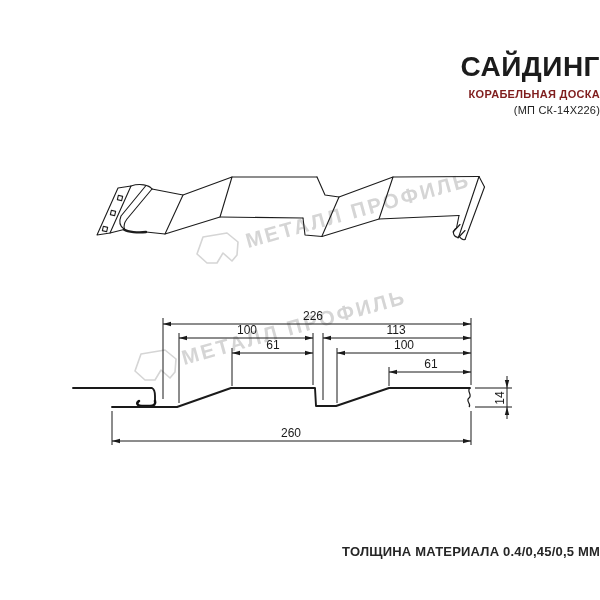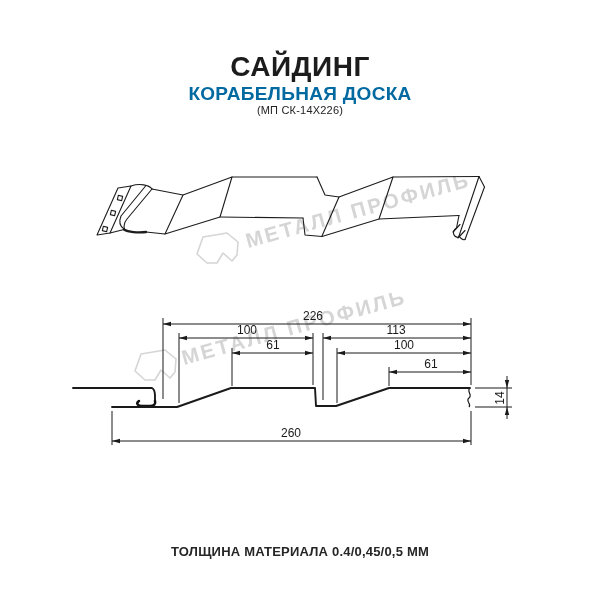--- a/index.html
+++ b/index.html
@@ -4,23 +4,23 @@
 <style>
   html,body{margin:0;padding:0;}
   body{
     width:600px;height:600px;
     background:#ffffff;
     position:relative;
     font-family:"Liberation Sans", sans-serif;
     color:#1f1f1f;
     overflow:hidden;
   }
-  .hdr{position:absolute;left:0;width:600px;text-align:center;}
+  .hdr{position:absolute;left:0;width:600px;text-align:right;}
   .title{top:53px;font-size:28px;line-height:28px;font-weight:700;letter-spacing:.5px;color:#1c1c1c;}
-  .subtitle{top:87px;font-size:19px;line-height:14px;font-weight:700;letter-spacing:.3px;color:#0369a1;}
+  .subtitle{top:87px;font-size:11px;line-height:14px;font-weight:700;letter-spacing:.3px;color:#7f1d1d;}
   .code{top:104px;font-size:11px;line-height:13px;font-weight:400;letter-spacing:.2px;color:#222;}
   .footer{top:544px;font-size:13px;line-height:15px;font-weight:700;letter-spacing:.2px;color:#262626;}
   svg{position:absolute;left:0;top:0;}
   .ln{stroke:#1c1c1c;stroke-width:1.1;fill:none;stroke-linejoin:round;stroke-linecap:round;}
   .ln-thick{stroke:#1c1c1c;stroke-width:2.3;fill:none;stroke-linecap:round;}
   .prof{stroke:#1a1a1a;stroke-width:1.9;fill:none;stroke-linejoin:round;stroke-linecap:round;}
   .prof-thin{stroke:#1a1a1a;stroke-width:1.2;fill:none;}
   .hook{stroke:#111;stroke-width:2.5;fill:none;stroke-linecap:round;}
   .dim{stroke:#1a1a1a;stroke-width:1;fill:none;}
   .arw{fill:#1a1a1a;stroke:none;}

